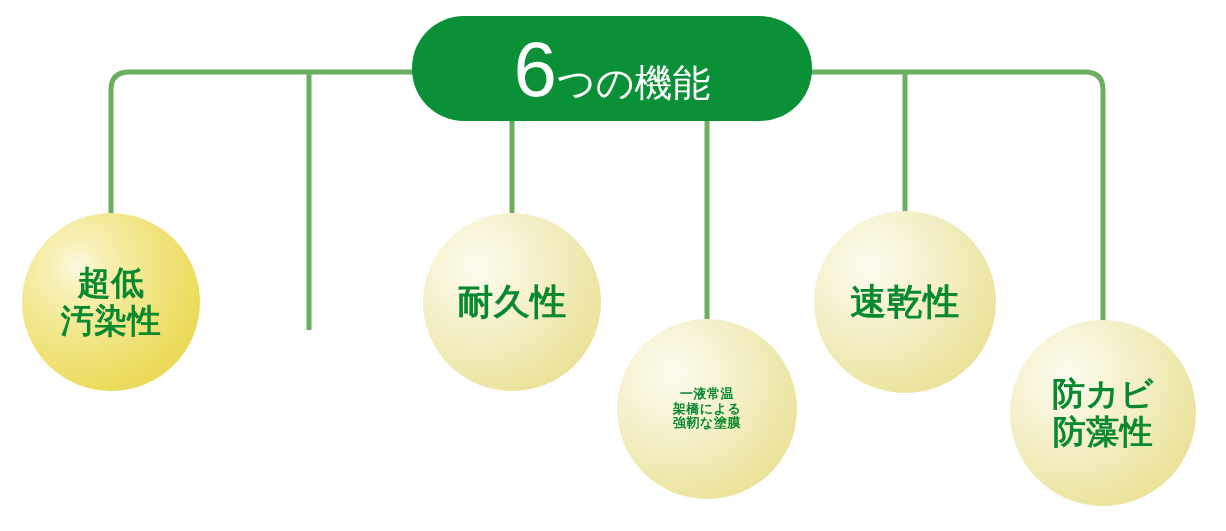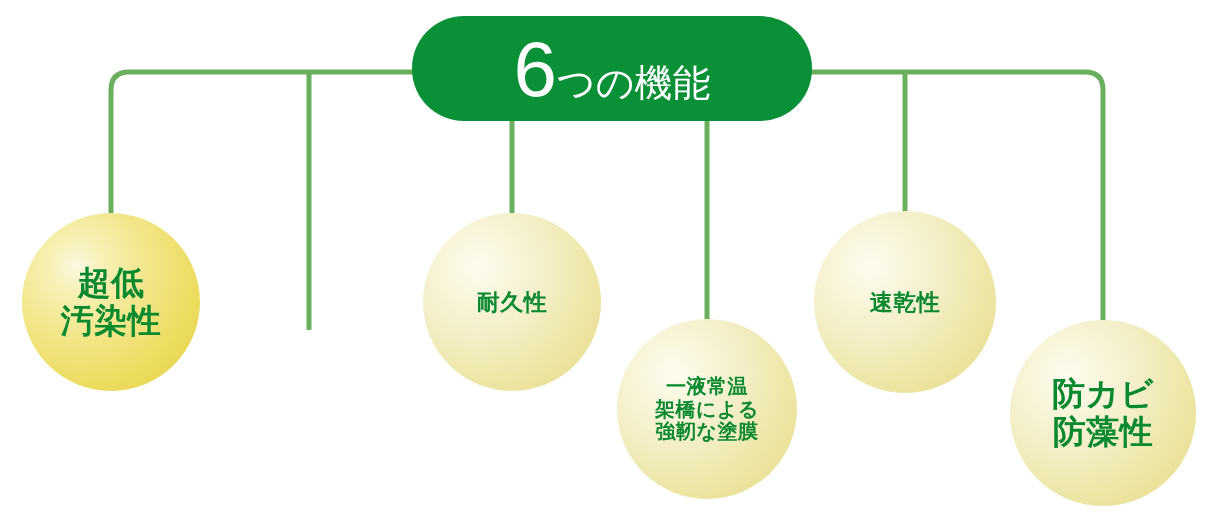--- a/index.html
+++ b/index.html
@@ -80,22 +80,22 @@
   }
   .sphere .label{
     color:#09892f;
     font-weight:bold;
     line-height:1.14;
     letter-spacing:0.5px;
     white-space:pre-line;
     padding:0 4px;
   }
   .size-lg{ font-size:33px; }
-  .size-md{ font-size:23px; }
-  .size-sm{ font-size:20px; line-height:1.25; }
+  .size-md{ font-size:36px; }
+  .size-sm{ font-size:13px; line-height:1.25; }
 </style>
 </head>
 <body>
 
 <div id="stage">
 
   <svg id="connector-layer" viewBox="0 0 1226 531" width="1226" height="531" aria-hidden="true">
     <g fill="none" stroke="#6aaf5e" stroke-width="5" stroke-linecap="butt">
 
       <path d="M 111 302 L 111 90 Q 111 72 129 72 L 1085 72 Q 1103 72 1103 90 L 1103 322"></path>

